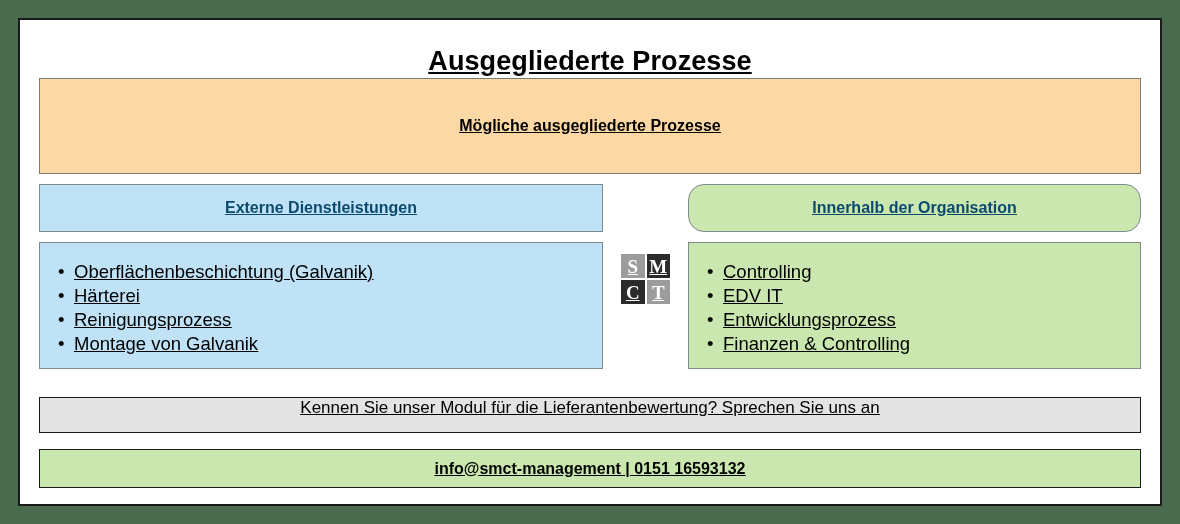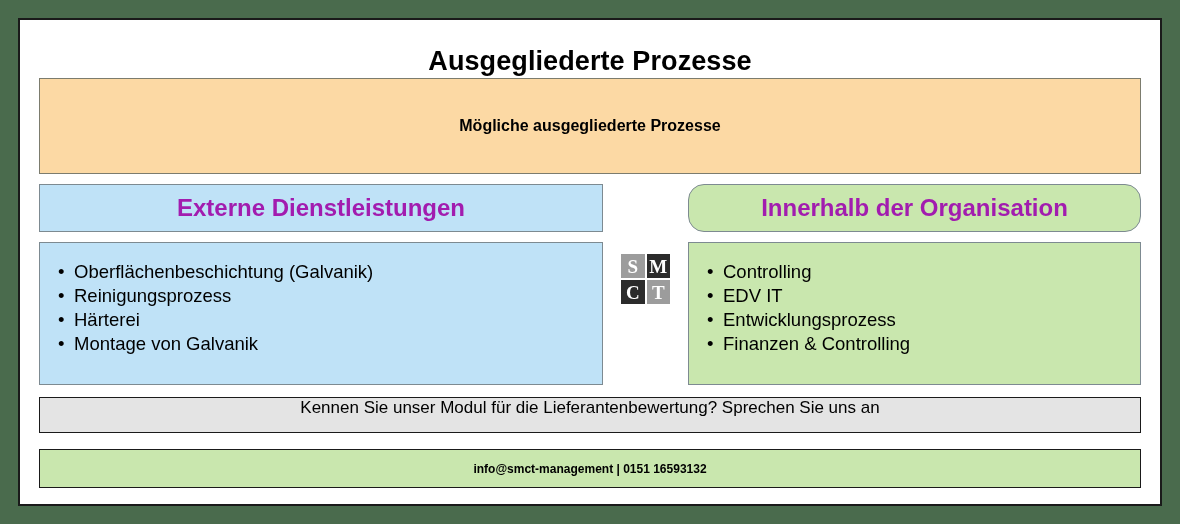--- a/index.html
+++ b/index.html
@@ -1,15 +1,15 @@
 <!DOCTYPE html>
 <html><head>
 <meta charset="utf-8">
 <style>
-  * { box-sizing: border-box; margin: 0; padding: 0; }
+  * { box-sizing: border-box; margin: 0; padding: 0; text-decoration: underline; }
 
   html, body {
     width: 1180px;
     height: 524px;
     overflow: hidden;
   }
 
   body {
     background: #4a6b4d;
     font-family: "Liberation Sans", sans-serif;
@@ -60,43 +60,43 @@
   
   .col-head {
     position: absolute;
     height: 48px;
     border: 1px solid #7d8a91;
     display: flex;
     align-items: center;
     justify-content: center;
   }
   .col-head-label {
-    font-size: 24px;
-    font-weight: bold;
-    color: #a21caf;
+    font-size: 16px;
+    font-weight: bold;
+    color: #0c4a6e;
   }
   .col-head.left {
     left: 19px;
     top: 164px;
     width: 564px;
     background: #bfe2f7;
   }
   .col-head.right {
     left: 668px;
     top: 164px;
     width: 453px;
     background: #c9e7ae;
     border-radius: 16px;
   }
 
   
   .col-body {
     position: absolute;
     top: 222px;
-    height: 143px;
+    height: 127px;
     border: 1px solid #7d8a91;
     padding: 17px 7px 0 18px;
   }
   .col-body.left {
     left: 19px;
     width: 564px;
     background: #bfe2f7;
   }
   .col-body.right {
     left: 668px;
@@ -176,21 +176,21 @@
     top: 429px;
     width: 1102px;
     height: 39px;
     background: #c9e7ae;
     border: 1px solid #1a1a1a;
     display: flex;
     align-items: center;
     justify-content: center;
   }
   .contact-label {
-    font-size: 12px;
+    font-size: 16px;
     font-weight: bold;
     color: #000000;
   }
 </style>
 </head>
 <body>
 
 <div class="slide">
 
   <div class="slide-title">Ausgegliederte Prozesse</div>
@@ -203,22 +203,22 @@
     <span class="col-head-label">Externe Dienstleistungen</span>
   </div>
 
   <div class="col-head right">
     <span class="col-head-label">Innerhalb der Organisation</span>
   </div>
 
   <div class="col-body left">
     <ul class="bullet-list">
       <li>Oberflächenbeschichtung (Galvanik)</li>
+      <li>Härterei</li>
       <li>Reinigungsprozess</li>
-      <li>Härterei</li>
       <li>Montage von Galvanik</li>
     </ul>
   </div>
 
   <div class="col-body right">
     <ul class="bullet-list">
       <li>Controlling</li>
       <li>EDV IT</li>
       <li>Entwicklungsprozess</li>
       <li>Finanzen &amp; Controlling</li>

